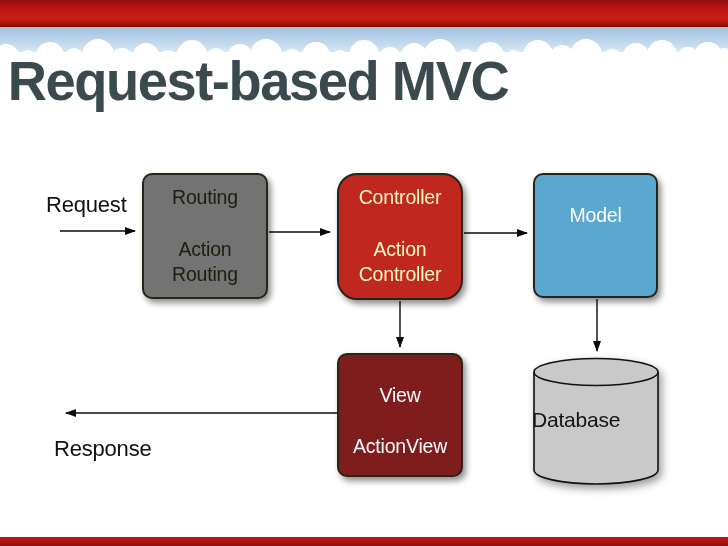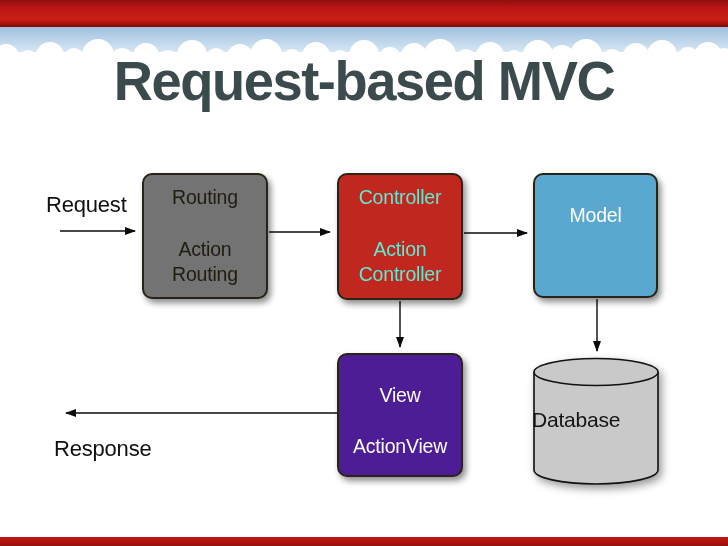--- a/index.html
+++ b/index.html
@@ -12,21 +12,21 @@
     font-family: "Liberation Sans", sans-serif;
   }
   
   .top-banner {
     position: absolute; left: 0; top: 0; width: 728px; height: 27px;
     background: linear-gradient(180deg, #8e100f 0%, #bc1513 30%, #c91f17 70%, #a21109 90%, #6f0e06 100%);
   }
   
   .cloud-band { position: absolute; left: 0; top: 27px; width: 728px; height: 36px; }
   
-  .title-wrap { position: absolute; left: 0; top: 48px; width: 728px; text-align: center; }
+  .title-wrap { position: absolute; left: 0; top: 48px; width: 728px; text-align: left; }
   .title {
     display: inline-block;
     font-size: 56px; font-weight: 700; letter-spacing: -1.5px;
     transform: scaleX(0.97);
   }
   
   .dbox {
     position: absolute;
     border: 2px solid #2a2317;
     border-radius: 10px;
@@ -123,33 +123,33 @@
   <div class="flow-label label-response">Response</div>
   <div class="flow-label label-request">Request</div>
 
   <div class="dbox box-routing" style="background: #737373; color: rgb(31, 28, 16);">
     <span>Routing</span>
     <span class="spacer"></span>
     <span>Action</span>
     <span>Routing</span>
   </div>
 
-  <div class="dbox box-controller" style="background: rgb(192, 39, 30); color: #5eead4;">
+  <div class="dbox box-controller" style="background: rgb(192, 39, 30); color: #fef9c3; border-radius: 20px;">
     <span>Controller</span>
     <span class="spacer"></span>
     <span>Action</span>
     <span>Controller</span>
   </div>
 
   <div class="dbox box-model" style="background: rgb(90, 167, 207); color: rgb(253, 253, 253);">
     <span>Model</span>
     <span class="spacer"></span>
   </div>
 
-  <div class="dbox box-view" style="background: #4c1d95; color: rgb(253, 253, 253);">
+  <div class="dbox box-view" style="background: #7f1d1d; color: rgb(253, 253, 253);">
     <span>View</span>
     <span class="spacer"></span>
     <span>ActionView</span>
   </div>
 
   <div class="db-wrap">
     <svg width="128" height="134" viewBox="0 0 128 134">
       <path d="M2,16 L2,114 A62,14 0 0 0 126,114 L126,16" stroke="#111111" stroke-width="1.6" fill="#c9c9c9"></path>
       <ellipse cx="64" cy="16" rx="62" ry="13.5" stroke="#111111" stroke-width="1.6" fill="#c9c9c9"></ellipse>
     </svg>

